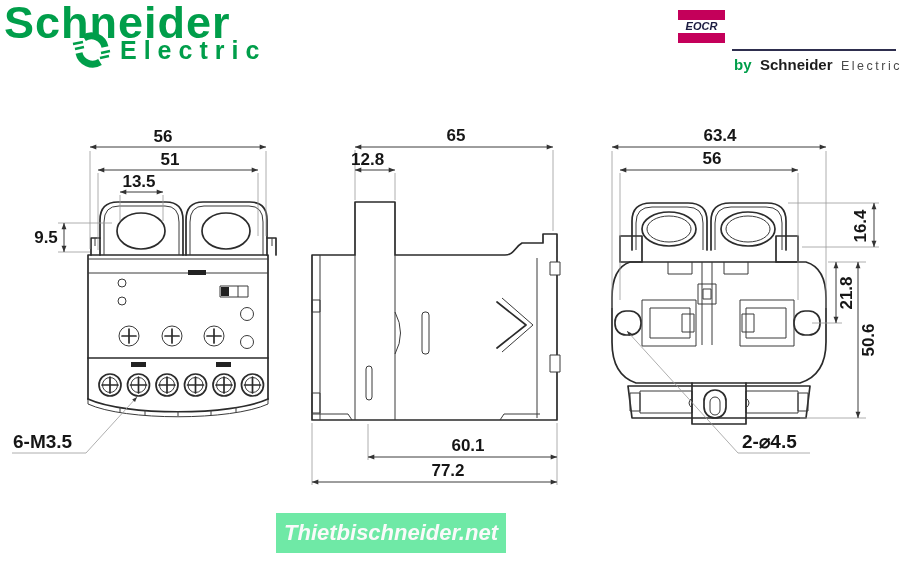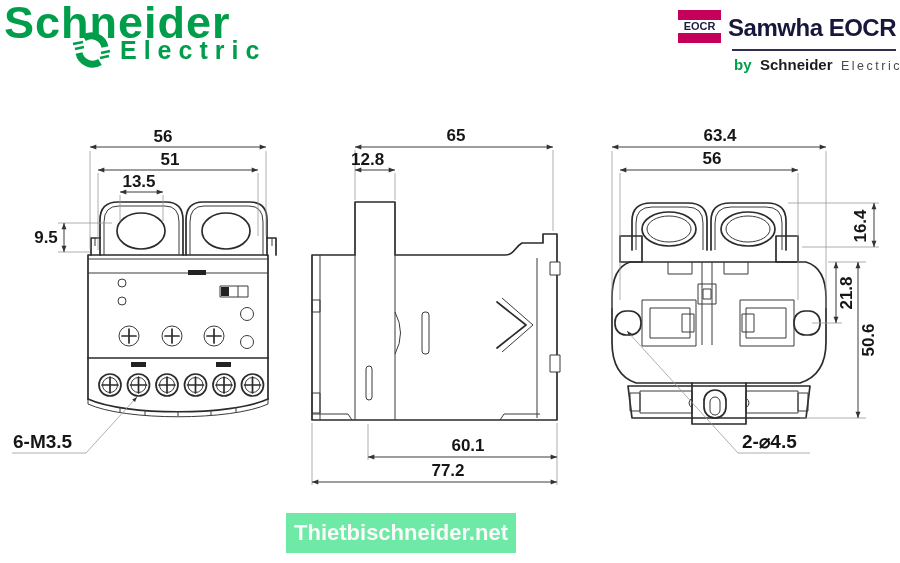--- a/index.html
+++ b/index.html
@@ -14,32 +14,32 @@
     transform:scaleY(1.0);
   }
   .sch-subrow{position:absolute;left:68px;top:32px;display:flex;align-items:center;gap:8px;}
   .sch-sub{font-size:25px;font-weight:bold;color:#009E4A;letter-spacing:7px;}
   .sch-glyph{width:40px;height:36px;}
   
   .samwha{position:absolute;left:678px;top:10px;width:218px;}
   .samwha-top{display:flex;align-items:flex-start;gap:7px;}
   .eocr-badge{width:47px;height:33px;display:flex;flex-direction:column;}
   .badge-bar{height:10px;background:#C4005A;}
-  .badge-mid{flex:1;display:flex;align-items:center;justify-content:center;}
+  .badge-mid{flex:1;display:flex;align-items:center;justify-content:center;font-style:italic;}
   .badge-text{font-size:11px;font-weight:bold;color:#1B1B40;letter-spacing:0px;line-height:1;}
   .samwha-title{font-size:24px;font-weight:bold;color:#17173C;letter-spacing:-0.5px;margin-top:4px;white-space:nowrap;}
   .samwha-divider{margin:6px 0 0 54px;width:164px;height:2px;background:#2E2E4E;}
   .samwha-byline{margin:5px 0 0 56px;white-space:nowrap;}
   .by-prefix{color:#009E4A;font-weight:bold;font-size:15px;margin-top:19px;}
   .by-brand{color:#1C1C1C;font-weight:bold;font-size:15px;margin-left:4px;}
   .by-suffix{color:#4A4A4A;font-size:12.5px;letter-spacing:2.5px;margin-left:4px;}
   
   .watermark{
-    position:absolute;left:286px;top:513px;width:230px;height:40px;background:#6FE9A6;
-    display:flex;align-items:center;justify-content:center;
+    position:absolute;left:276px;top:513px;width:230px;height:40px;background:#6FE9A6;
+    display:flex;align-items:center;justify-content:center;font-style:italic;
   }
   .watermark span{color:#FAFAFA;font-weight:bold;font-size:22px;letter-spacing:0px;}
   
   svg.drawing{position:absolute;left:0;top:0;}
   svg text{font-family:"Liberation Sans", sans-serif;font-weight:bold;fill:#161616;}
   .dim-txt{font-size:17px;}
   .lbl-txt{font-size:19px;}
   .heavy{stroke:#2B2B2B;stroke-width:1.7;fill:none;stroke-linejoin:round;stroke-linecap:round;}
   .light{stroke:#3A3A3A;stroke-width:1;fill:none;stroke-linejoin:round;}
   .ext{stroke:#9A9A9A;stroke-width:0.8;fill:none;}
@@ -67,21 +67,20 @@
 
 <div class="samwha">
   <div class="samwha-top">
     <div class="eocr-badge">
       <div class="badge-bar"></div>
       <div class="badge-mid">
           <span class="badge-text">EOCR</span>
         </div>
       <div class="badge-bar"></div>
     </div>
-    <div class="samwha-title">Samwha EOCR</div>
   </div>
   <div class="samwha-divider"></div>
   <div class="samwha-byline">
     <span class="by-prefix">by</span>
     <span class="by-brand">Schneider</span>
     <span class="by-suffix">Electric</span>
   </div>
 </div>
 
 <svg class="drawing" width="900" height="563" viewBox="0 0 900 563">

